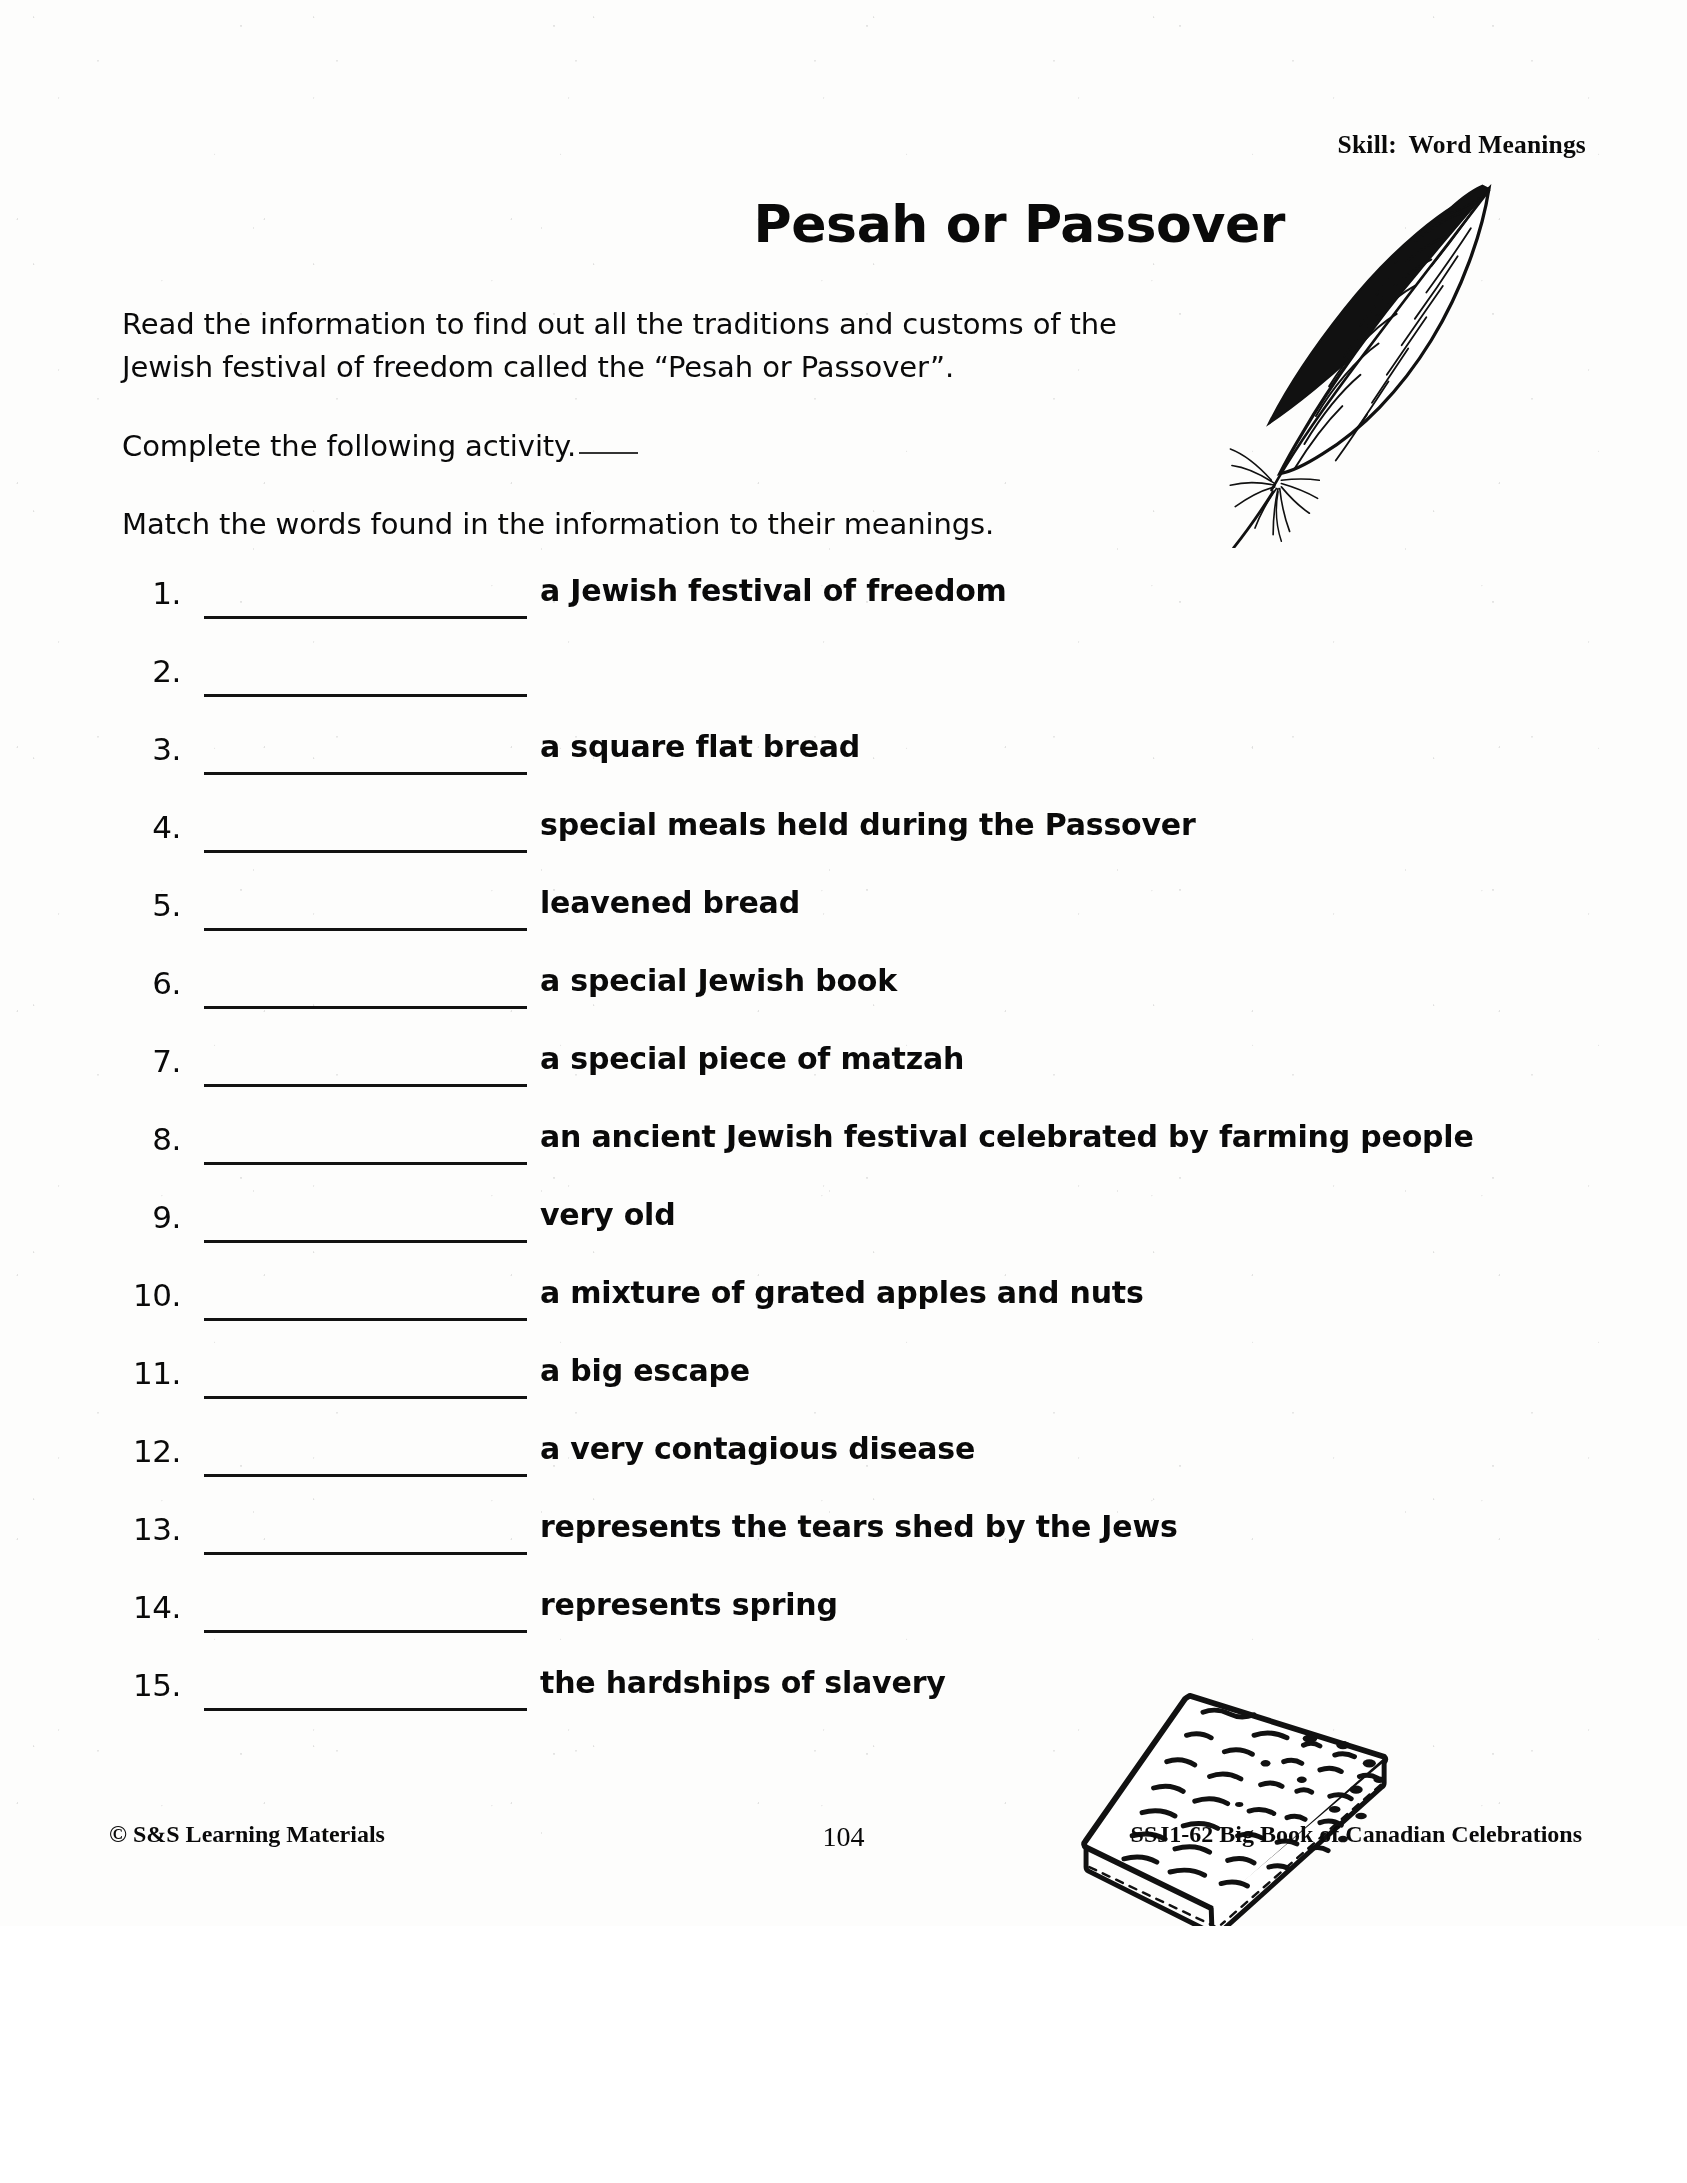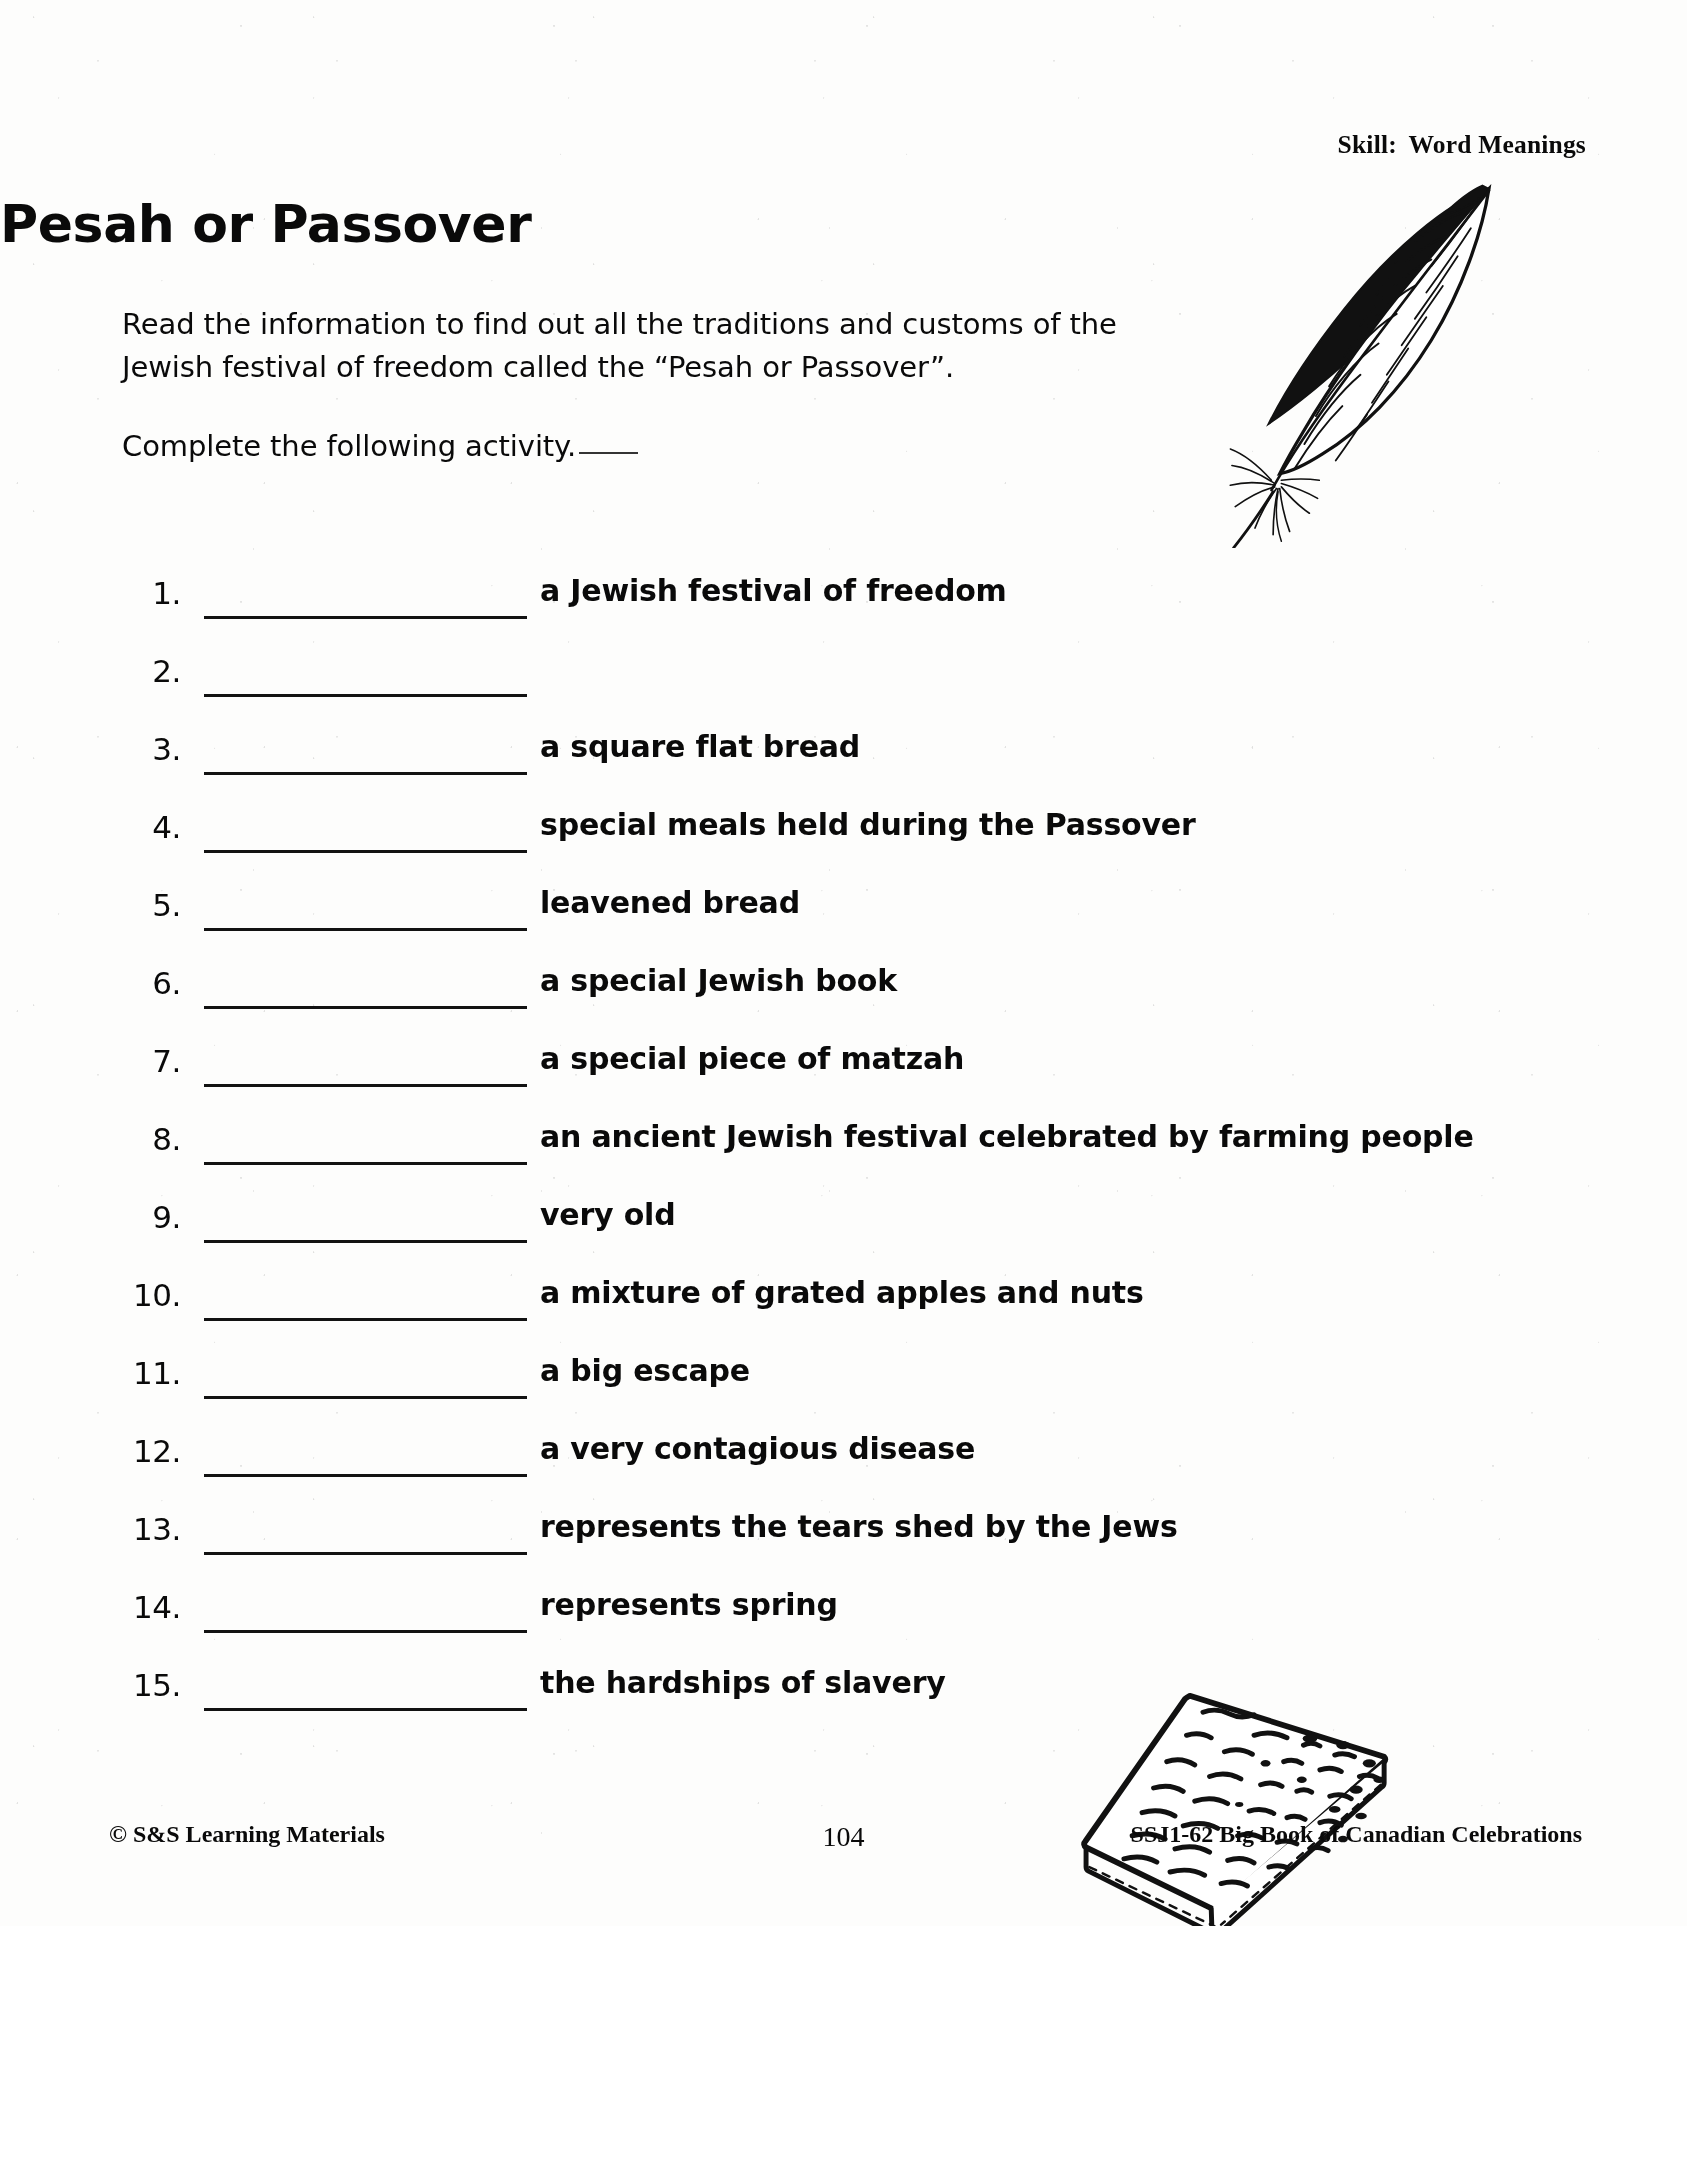--- a/index.html
+++ b/index.html
@@ -47,21 +47,21 @@
     letter-spacing: 0.2px;
     white-space: nowrap;
   }
   .skill-label { margin-right: 11.5px; }
 
   .title {
     position: absolute;
     top: 194px;
     left: 0;
     width: 1285px;
-    text-align: left;
+    text-align: right;
     font-size: 52px;
     font-weight: 700;
     letter-spacing: -0.4px;
     font-family: "DejaVu Sans", sans-serif;
   }
 
   .para {
     position: absolute;
     left: 122px;
     font-size: 29px;
@@ -216,20 +216,21 @@
   </div>
 
   <div class="para para-complete">
     <span class="complete-wrap">
       <span>Complete the following activity.</span><span class="complete-tick"></span>
     </span>
   </div>
 
   <div class="para para-intro">Read the information to find out all the traditions and customs of the Jewish festival of freedom called the “Pesah or Passover”.</div>
 
+  <div class="para para-match">Match the words found in the information to their meanings.</div>
 
   <div id="list">
       <div class="row">
         <div class="row-num">1.</div>
         <div class="row-blank"></div>
         <div class="row-def">a Jewish festival of freedom</div>
       </div>
       <div class="row">
         <div class="row-num">2.</div>
         <div class="row-blank"></div>

